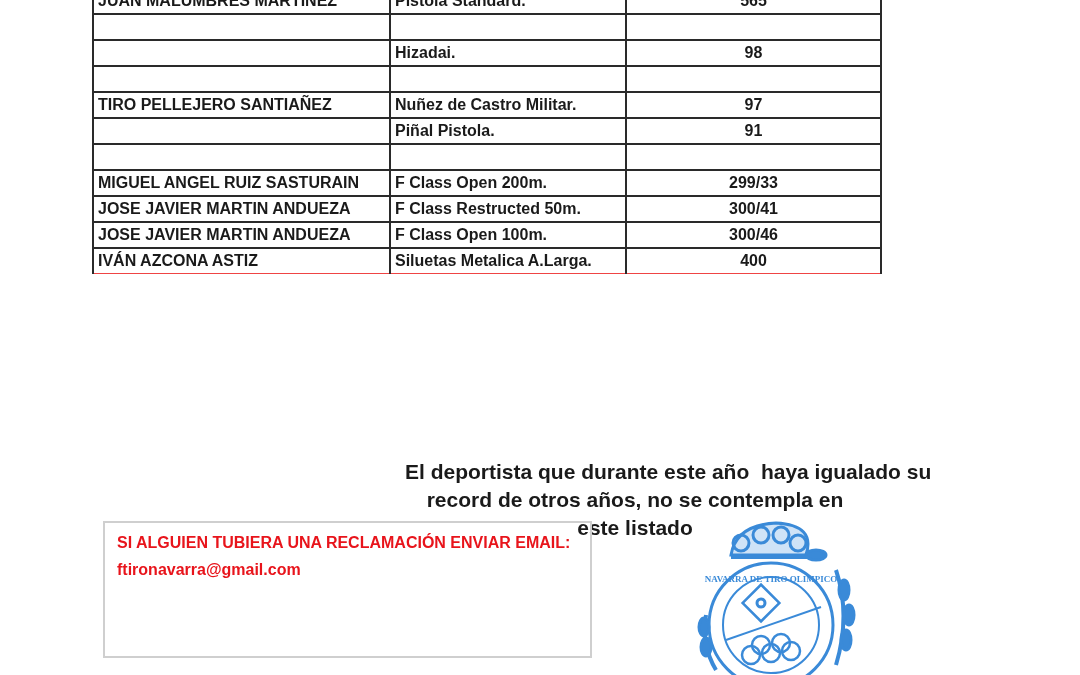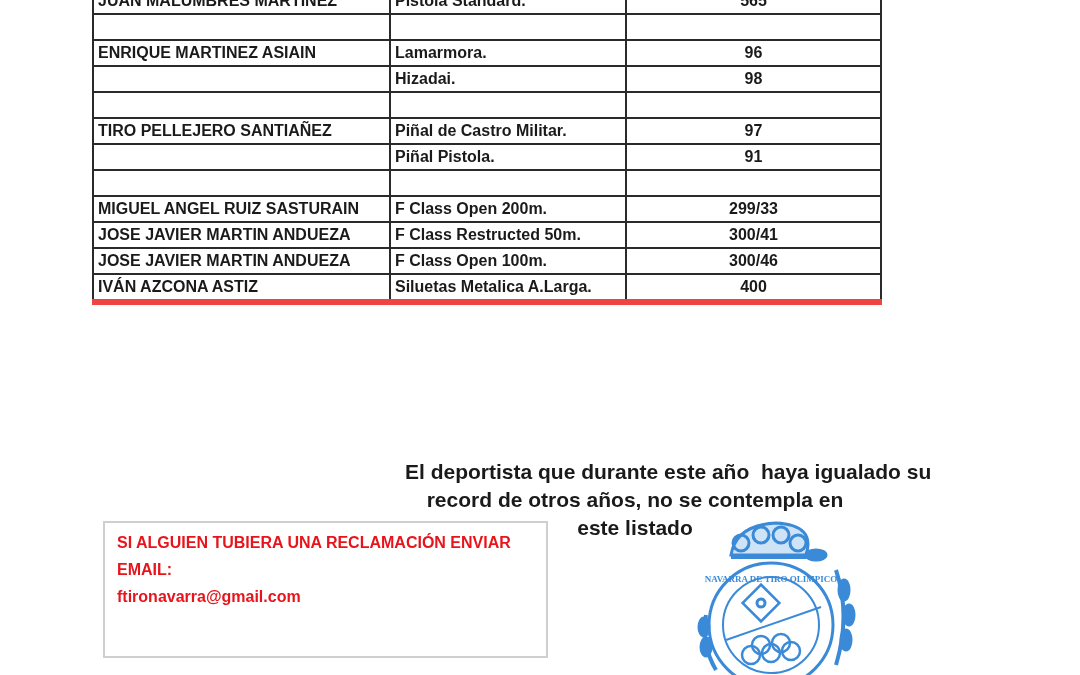--- a/index.html
+++ b/index.html
@@ -21,28 +21,28 @@
     font-weight: bold;
     font-size: 16px;
     line-height: 24px;
     white-space: nowrap;
     overflow: hidden;
   }
   .records-table col.c-name { width: 297px; }
   .records-table col.c-mod  { width: 236px; }
   .records-table col.c-score { width: 255px; }
   .records-table td.score { text-align: center; }
-  .records-table tr.outer-bottom td { border-bottom: 6px solid #ef4444; }
+  .records-table tr.outer-bottom td { border-bottom: 1px solid #ef4444; }
 
   .note {
     position: absolute; left: 405px; top: 458px; width: 460px;
     text-align: center; font-weight: bold; font-size: 21px; line-height: 28px;
   }
   .claim-box {
-    position: absolute; left: 103px; top: 521px; width: 445px; height: 137px;
+    position: absolute; left: 103px; top: 521px; width: 489px; height: 137px;
     border: 2px solid #cfcfcf; box-sizing: border-box;
     padding: 6px 0 0 12px;
     color: #e8141b; font-weight: bold; font-size: 16px; line-height: 27px;
   }
   .seal {
     position: absolute; left: 676px; top: 515px; width: 200px; height: 160px;
   }
 </style>
 </head>
 <body>
@@ -58,37 +58,32 @@
       <td>JUAN MALUMBRES MARTINEZ</td>
       <td>Pistola Standard.</td>
       <td class="score">565</td>
     </tr>
     <tr>
       <td></td>
       <td></td>
       <td class="score"></td>
     </tr>
     <tr>
-      <td>ENRIQUE MARTINEZ ASIAIN</td>
-      <td>Lamarmora.</td>
-      <td class="score">96</td>
-    </tr>
-    <tr>
       <td></td>
       <td>Hizadai.</td>
       <td class="score">98</td>
     </tr>
     <tr>
       <td></td>
       <td></td>
       <td class="score"></td>
     </tr>
     <tr>
       <td>TIRO PELLEJERO SANTIAÑEZ</td>
-      <td>Piñal de Castro Militar.</td>
+      <td>Nuñez de Castro Militar.</td>
       <td class="score">97</td>
     </tr>
     <tr>
       <td></td>
       <td>Piñal Pistola.</td>
       <td class="score">91</td>
     </tr>
     <tr>
       <td></td>
       <td></td>

